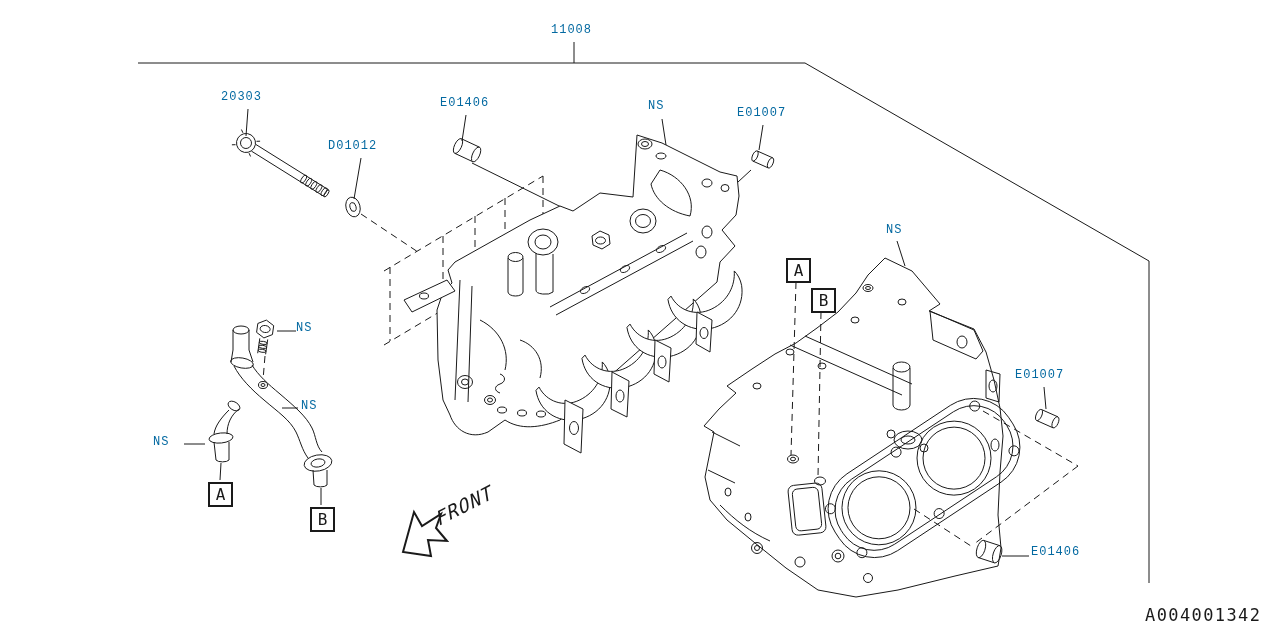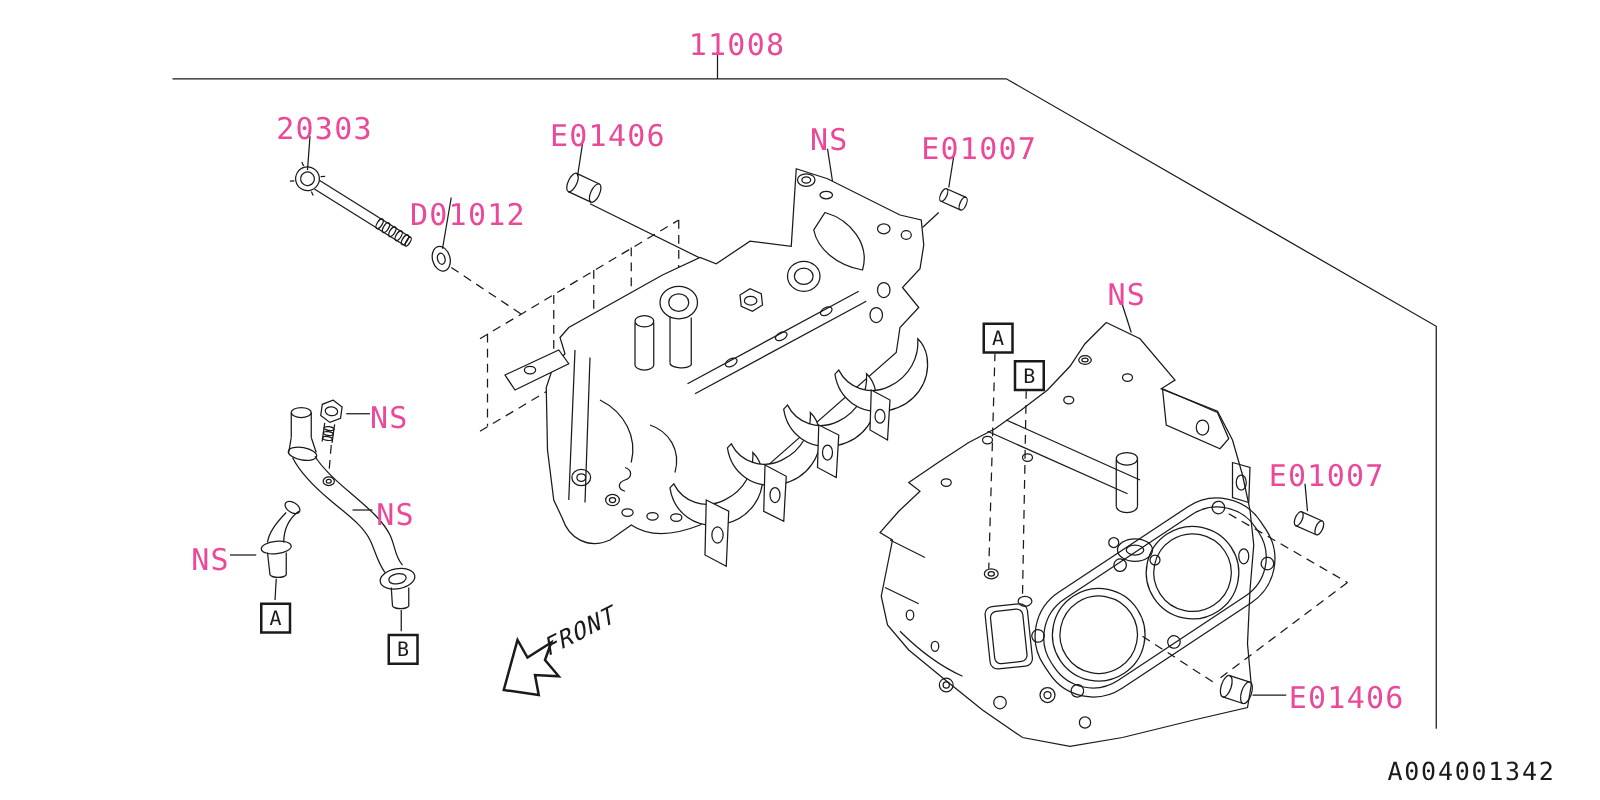--- a/index.html
+++ b/index.html
@@ -7,34 +7,34 @@
     position:relative;width:1280px;height:640px;background:#ffffff;
     font-family:"DejaVu Sans Mono","Liberation Mono",monospace;
     color:#1a1a1a;overflow:hidden;
   }
   #lineart{position:absolute;left:0;top:0;}
   #lineart *{vector-effect:non-scaling-stroke;}
   .ln{stroke:#1a1a1a;stroke-width:1;fill:none;}
   .solid{stroke:#1a1a1a;stroke-width:1;fill:#ffffff;}
   .dash{stroke:#1a1a1a;stroke-width:1;fill:none;stroke-dasharray:7 5;}
   .lbl{
-    position:absolute;font-size:24px;letter-spacing:1px;line-height:1;
-    white-space:nowrap;color:#ec4899;
+    position:absolute;font-size:12px;letter-spacing:1px;line-height:1;
+    white-space:nowrap;color:#0369a1;font-family:Liberation Mono, monospace;
   }
   .callout{
     position:absolute;width:21px;height:21px;border:2px solid #1a1a1a;
     display:flex;align-items:center;justify-content:center;
     font-size:16px;line-height:1;background:#fff;
   }
   #front-label{
     position:absolute;left:437px;top:508px;font-size:19px;letter-spacing:1px;
     transform:rotate(-27deg) skewX(-18deg);transform-origin:0 50%;
   }
   #drawing-number{
-    position:absolute;left:1110px;top:605px;font-size:20px;letter-spacing:1.4px;
+    position:absolute;left:1145px;top:605px;font-size:17px;letter-spacing:1.4px;
   }
 </style>
 </head>
 <body>
 
 <div id="stage">
 
 <svg id="lineart" width="1280" height="640" viewBox="0 0 1280 640">
 
   <g>
@@ -307,21 +307,21 @@
     <line class="dash" x1="796" y1="282" x2="791" y2="455"></line>
     <line class="dash" x1="821" y1="312" x2="818" y2="477"></line>
     <line class="dash" x1="983" y1="411" x2="1078" y2="466"></line>
     <line class="dash" x1="1078" y1="466" x2="974" y2="544"></line>
     <line class="dash" x1="914" y1="509" x2="971" y2="546"></line>
   </g>
 </svg>
 
   <div class="lbl" style="left:551px;top:24px;">11008</div>
   <div class="lbl" style="left:221px;top:91px;">20303</div>
-  <div class="lbl" style="left:328px;top:140px;margin-top:20px;">D01012</div>
+  <div class="lbl" style="left:328px;top:140px;">D01012</div>
   <div class="lbl" style="left:440px;top:97px;">E01406</div>
   <div class="lbl" style="left:737px;top:107px;">E01007</div>
   <div class="lbl" style="left:1015px;top:369px;">E01007</div>
   <div class="lbl" style="left:1031px;top:546px;">E01406</div>
 
   <div class="lbl" style="left:648px;top:100px;">NS</div>
   <div class="lbl" style="left:886px;top:224px;">NS</div>
   <div class="lbl" style="left:296px;top:322px;">NS</div>
   <div class="lbl" style="left:301px;top:400px;">NS</div>
   <div class="lbl" style="left:153px;top:436px;">NS</div>

